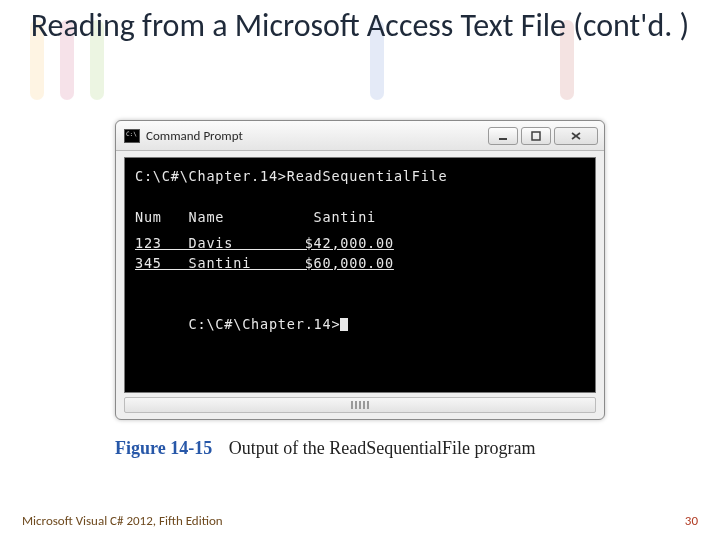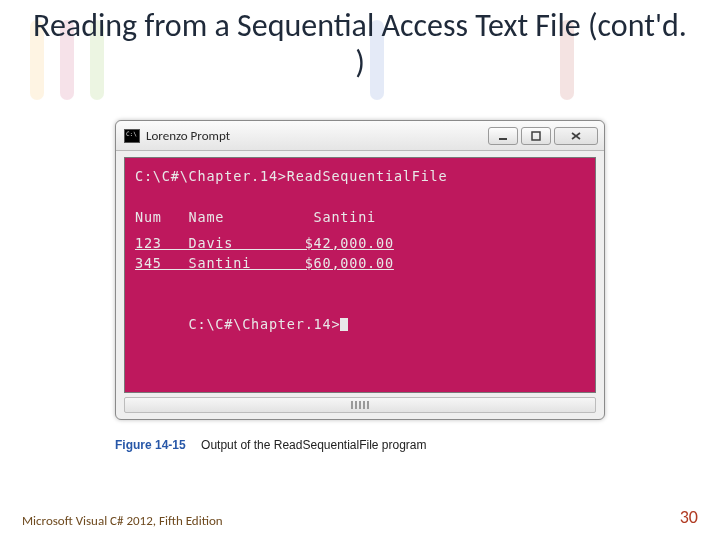--- a/index.html
+++ b/index.html
@@ -92,21 +92,21 @@
   }
   .win-btn.close { width: 44px; background: linear-gradient(#f3f3f3,#e0e0e0); }
   .win-btn svg { display:block; }
 
   .console-area {
     position: absolute;
     top: 36px;
     left: 8px;
     right: 8px;
     bottom: 26px;
-    background: #be185d;
+    background: #000000;
     border: 1px solid #787878;
     font-family: "Lucida Console", "Consolas", monospace;
     font-size: 13.5px;
     color: #e8e8e8;
     padding: 8px 10px;
     letter-spacing: 0.8px;
     overflow: hidden;
   }
   .console-area .row { white-space: pre; line-height: 1.5; text-decoration: underline; }
   .console-area .hdr { white-space: pre; line-height: 1.5; margin-bottom: 6px; }
@@ -137,54 +137,54 @@
   }
   .win-bottom .grip span {
     width: 2px; height: 8px; background: #9a9a9a;
   }
 
   .caption {
     position: absolute;
     top: 438px;
     left: 115px;
     width: 490px;
-    font-family: Liberation Sans, sans-serif;
-    font-size: 12px;
+    font-family: Liberation Serif, serif;
+    font-size: 18px;
     color: #222;
   }
   .caption .fig { color: #2757a8; font-weight: 600; margin-right: 12px; }
 
   .footer-left {
     position: absolute;
     left: 22px; bottom: 12px;
     font-size: 13px;
     color: #6e4a1f;
   }
   .footer-right {
     position: absolute;
     right: 22px; bottom: 12px;
-    font-size: 18px;
+    font-size: 13px;
     color: #b03a22;
   }
 </style>
 </head>
 <body>
 
 <div class="bg-stroke s1"></div>
 <div class="bg-stroke s2"></div>
 <div class="bg-stroke s3"></div>
 <div class="bg-stroke s4"></div>
 <div class="bg-stroke s5"></div>
 
-<div class="title">Reading from a Sequential Access Text File (cont'd. )</div>
+<div class="title">Reading from a Microsoft Access Text File (cont'd. )</div>
 
 <div class="window">
   <div class="titlebar">
     <span class="app-icon"></span>
-    <span class="win-title">Lorenzo Prompt</span>
+    <span class="win-title">Command Prompt</span>
     <div class="win-buttons">
       <div class="win-btn">
         <svg width="10" height="10" viewBox="0 0 10 10">
           <rect x="1" y="7" width="8" height="2" fill="#404040"></rect>
         </svg>
       </div>
       <div class="win-btn">
         <svg width="10" height="10" viewBox="0 0 10 10">
           <rect x="1" y="1" width="8" height="8" fill="none" stroke="#404040" stroke-width="1.5"></rect>
         </svg>

